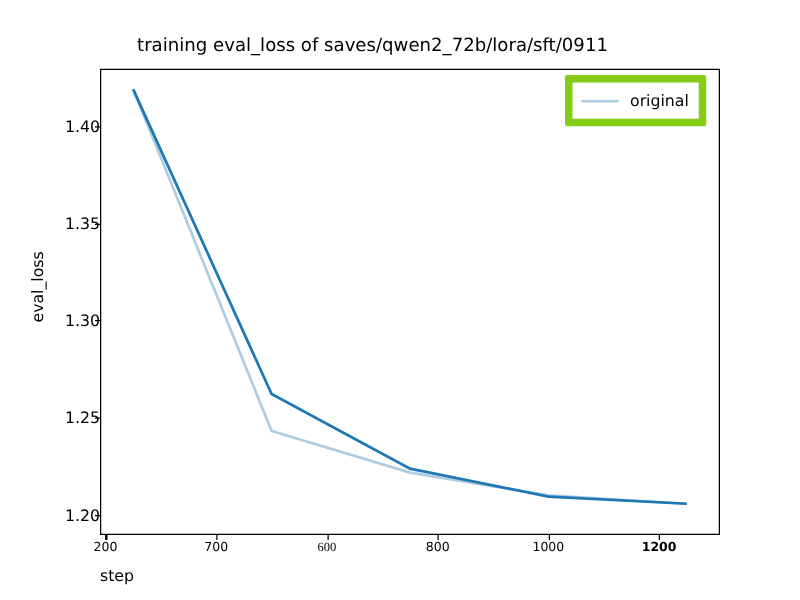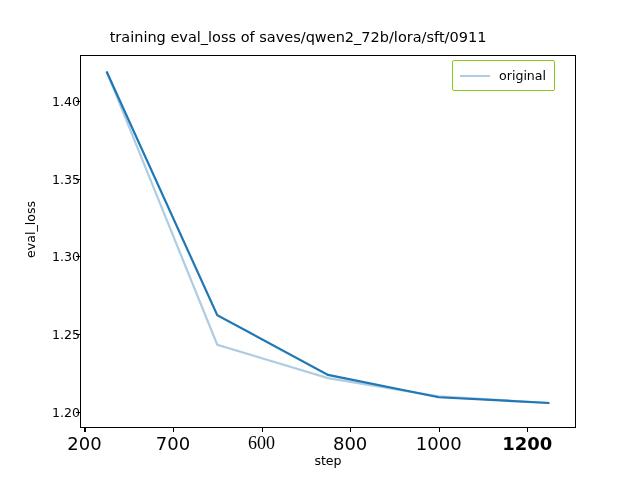--- a/index.html
+++ b/index.html
@@ -67,56 +67,55 @@
     left: 24px;
     top: 0;
     width: 56px;
     height: 480px;
   }
   .xtick-label {
     position: absolute;
     top: 433px;
     width: 70px;
     text-align: center;
-    font-size: 18px;
+    font-size: 10px;
     color: #000000;
   }
   .xtick-mark {
     position: absolute;
     top: 428px;
     width: 1.1px;
     height: 3.6px;
     background: #000000;
   }
   #xlabel {
     position: absolute;
     left: 80px;
     top: 453px;
     width: 496px;
-    text-align: center;
     font-size: 12.6px;
     color: #000000;
   }
   #ylabel {
     position: absolute;
     left: -30px;
     top: 222px;
     width: 120px;
     text-align: center;
     font-size: 12.6px;
     color: #000000;
     transform: rotate(-90deg);
     transform-origin: center center;
   }
   #legend {
     position: absolute;
     left: 452px;
     top: 60px;
     background: #ffffff;
-    border: 1px solid #84cc16;
+    border: 6px solid #84cc16;
     border-radius: 2px;
     padding: 5px 8px 5px 7px;
     box-sizing: border-box;
   }
   .legend-row {
     display: flex;
     align-items: center;
     height: 19px;
   }
   .legend-swatch {

